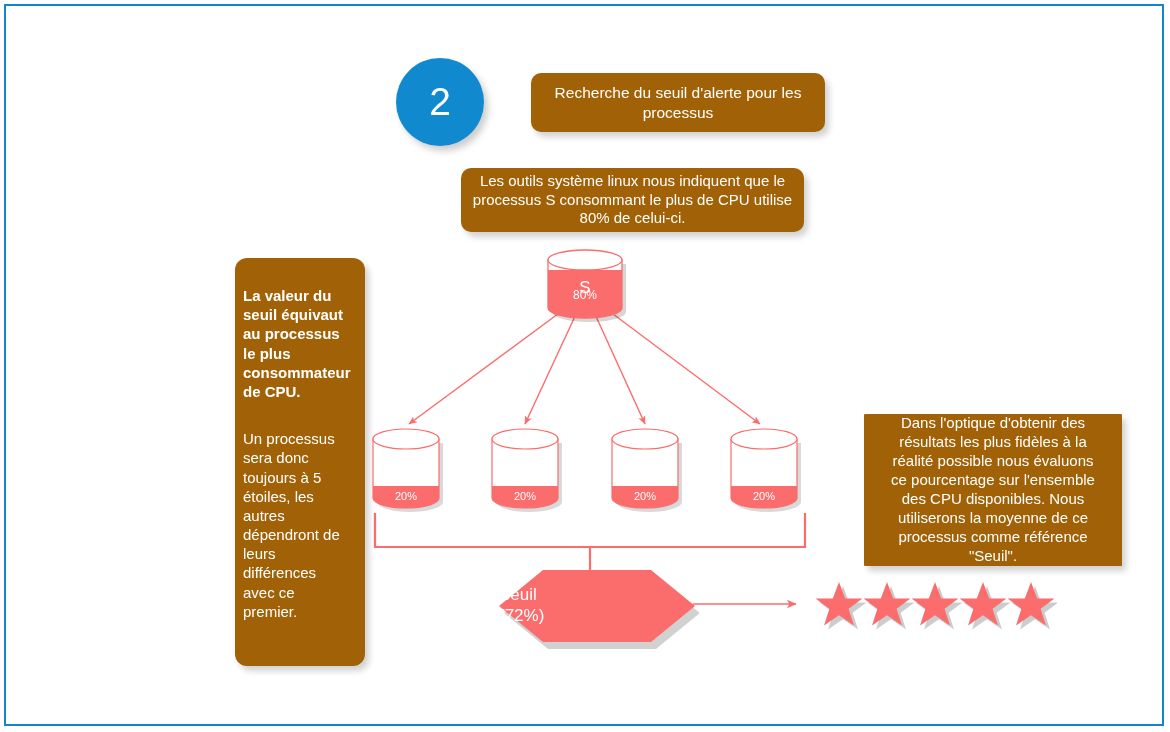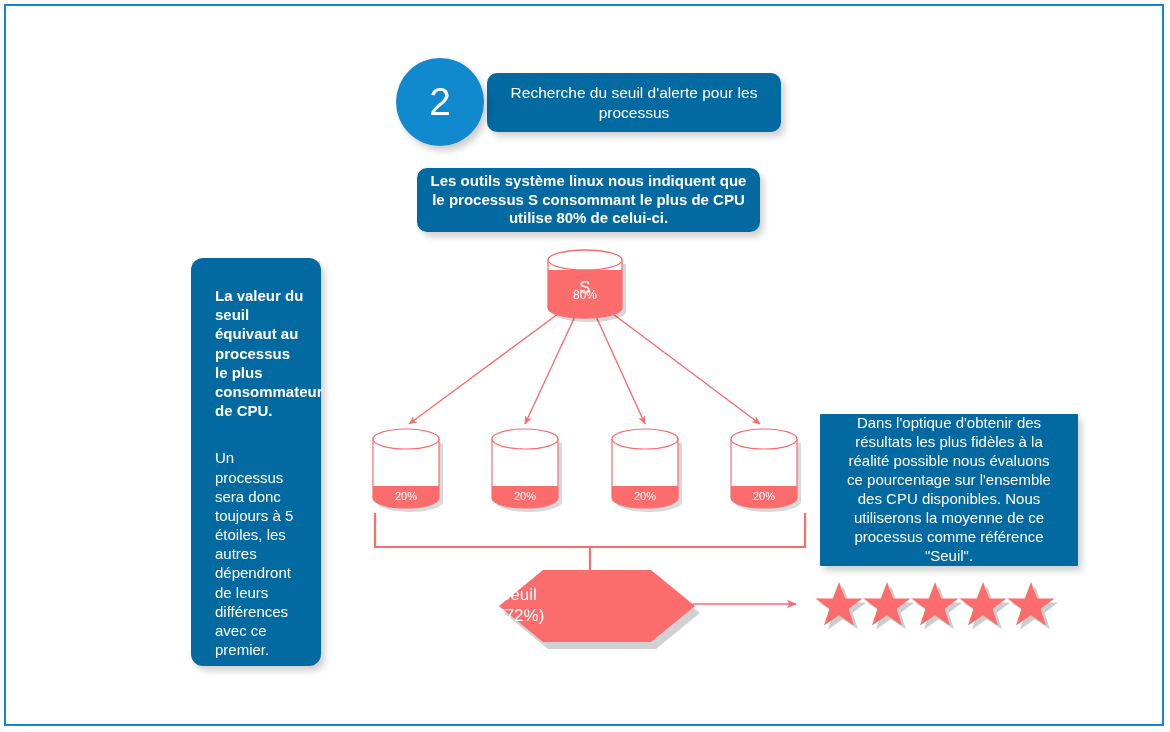--- a/index.html
+++ b/index.html
@@ -25,30 +25,31 @@
     width: 1160px;
     height: 722px;
     border: 2px solid #0e87cc;
     box-sizing: border-box;
     pointer-events: none;
   }
 
   
   .blue-box {
     position: absolute;
-    background: #0369a1;
+    background: #a16207;
     border-radius: 10px;
     color: #ffffff;
     box-sizing: border-box;
     box-shadow: 4px 5px 6px rgba(0,0,0,0.18);
     display: flex;
     align-items: center;
     justify-content: center;
     text-align: center;
     line-height: 1.25;
+    margin-left: 44px;
   }
   #step-circle {
     position: absolute;
     left: 396px;
     top: 58px;
     width: 88px;
     height: 88px;
     border-radius: 50%;
     background: #1089cf;
     color: #ffffff;
@@ -69,31 +70,30 @@
     padding: 0 12px;
     z-index: 2;
   }
   #intro-box {
     left: 417px;
     top: 168px;
     width: 343px;
     height: 64px;
     font-size: 15px;
     padding: 0 10px;
-    font-weight: bold;
   }
   #left-box {
     left: 191px;
     top: 258px;
     width: 130px;
     height: 408px;
     border-radius: 12px;
     display: block;
     text-align: left;
-    padding: 28px 16px 0 24px;
+    padding: 28px 16px 0 8px;
     font-size: 15px;
     line-height: 1.28;
   }
   #left-box .para1 { font-weight: bold; }
   #left-box .gap { height: 28px; }
   #right-box {
     left: 820px;
     top: 414px;
     width: 258px;
     height: 152px;

